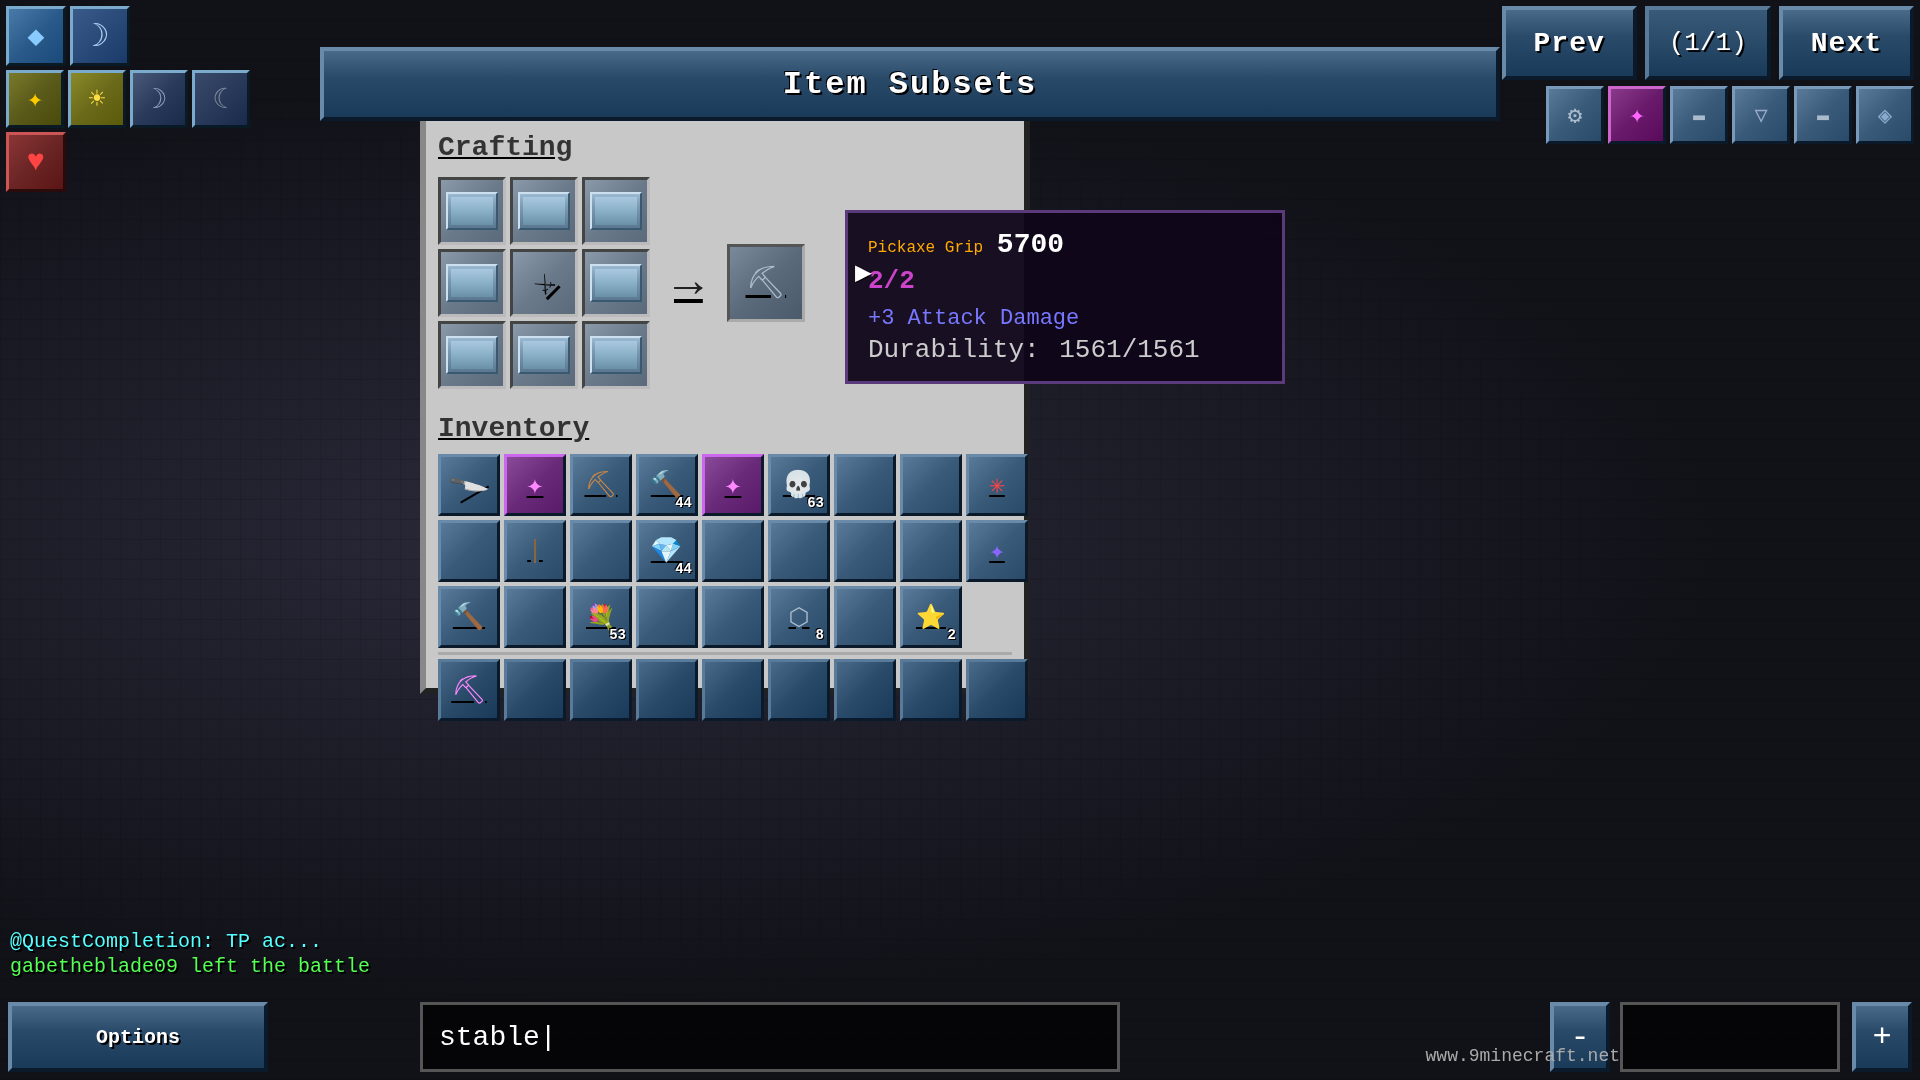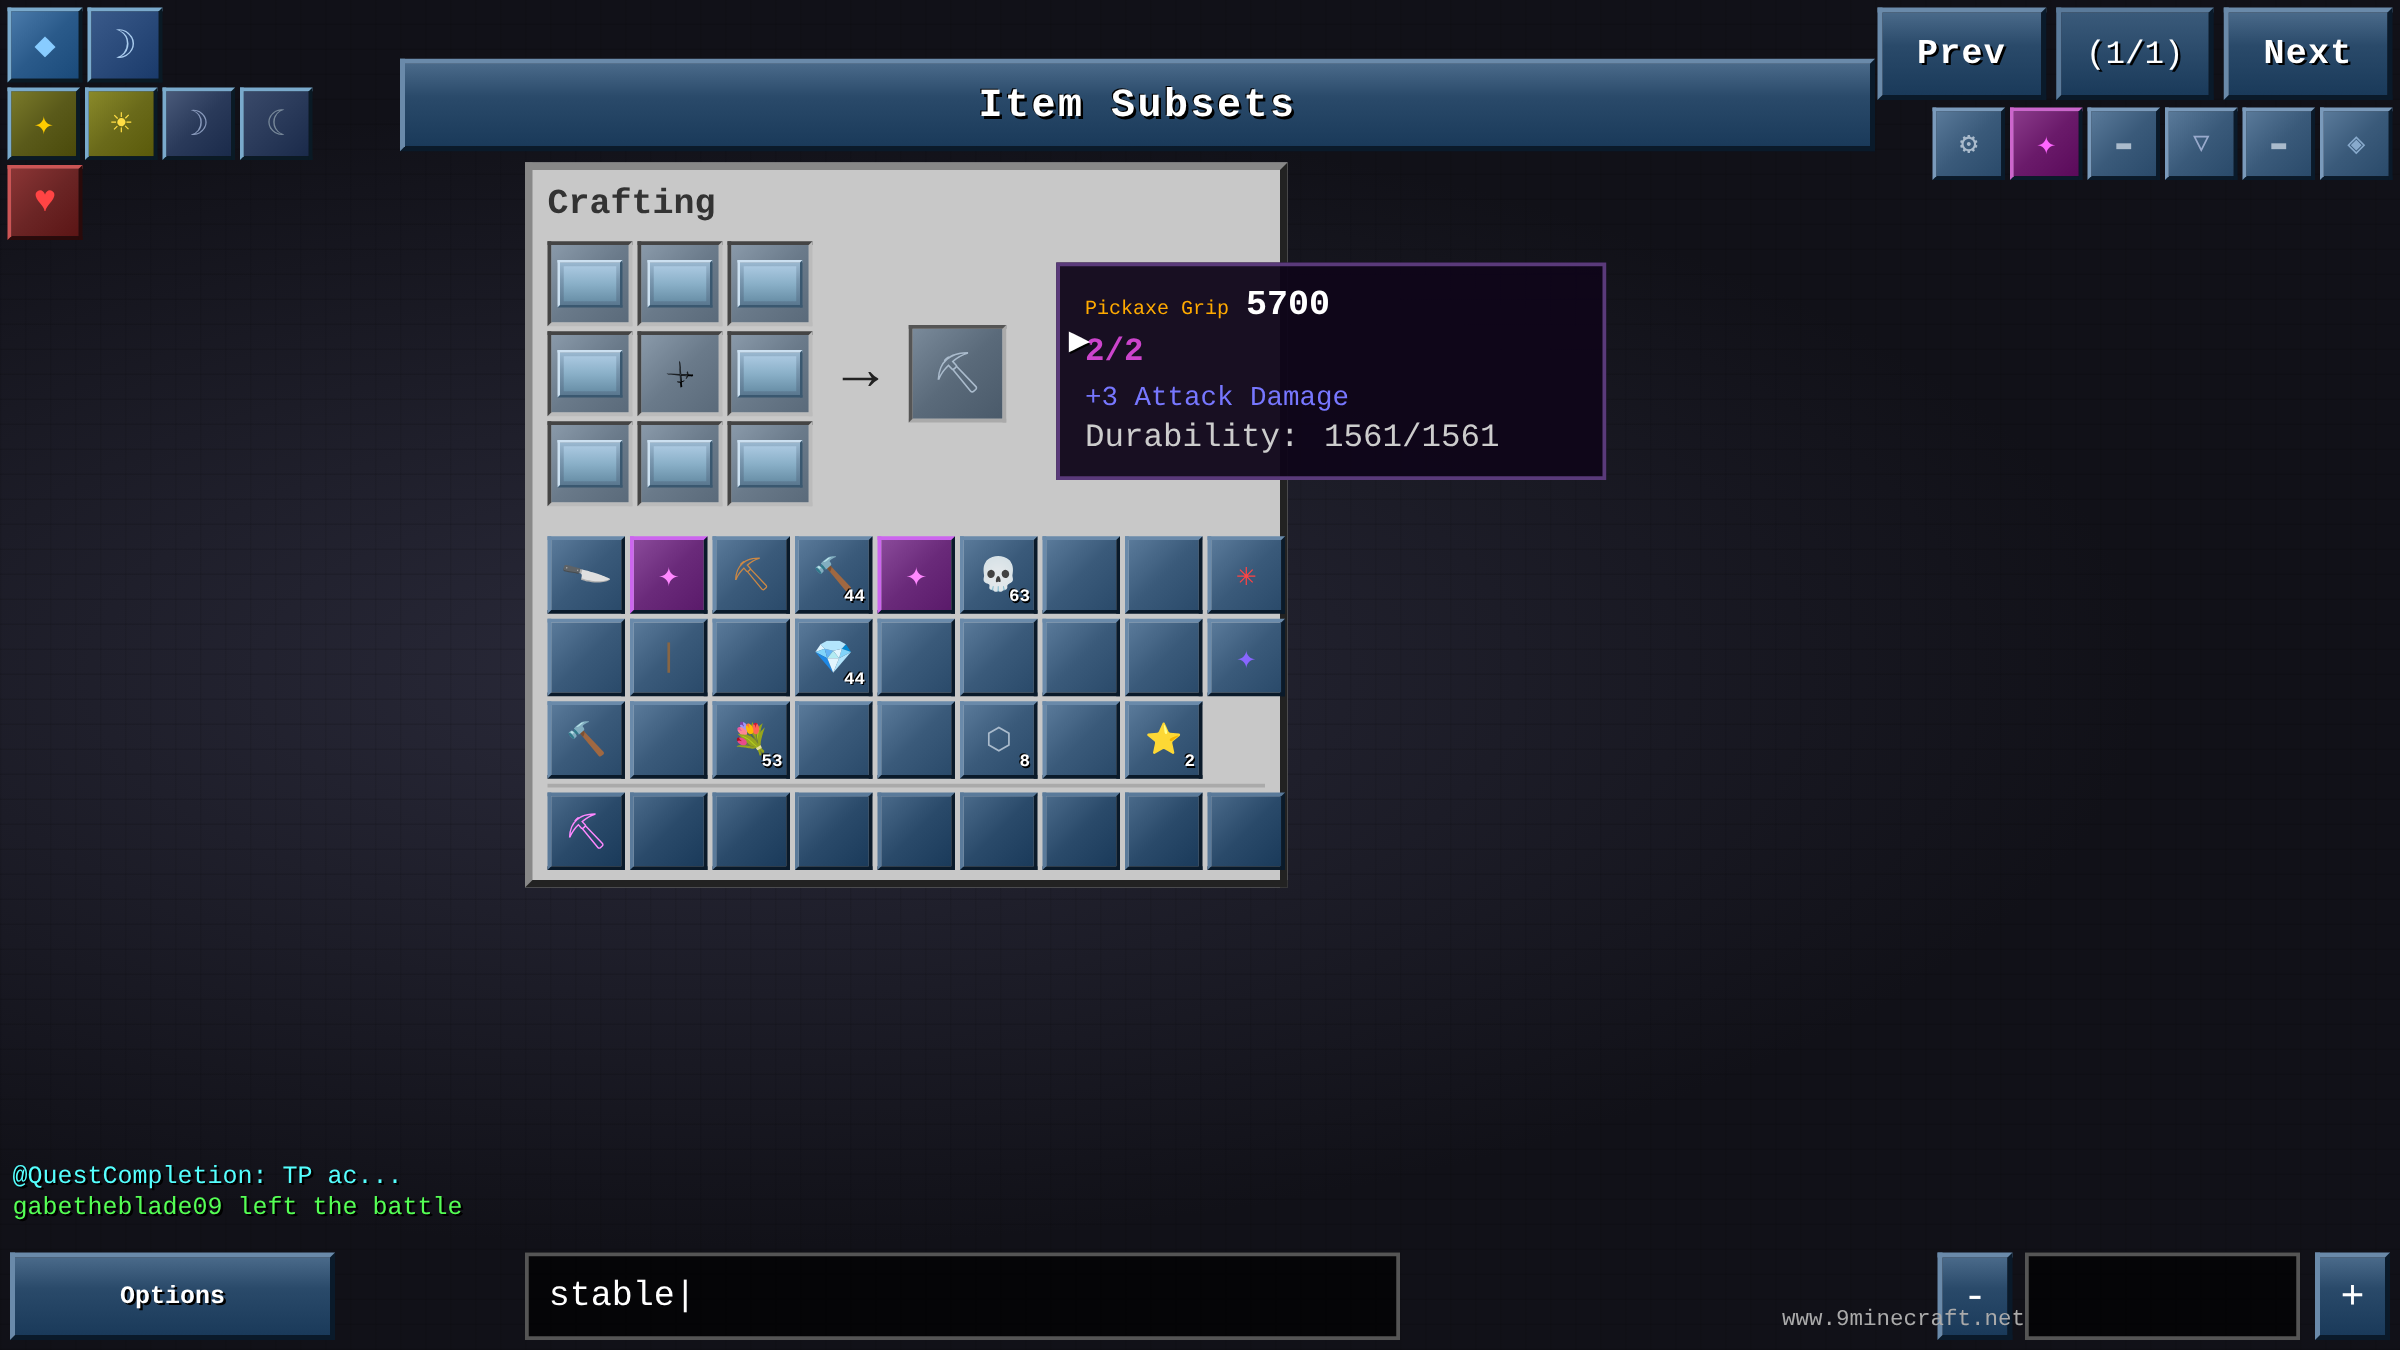--- a/index.html
+++ b/index.html
@@ -174,32 +174,33 @@
       display: flex;
       align-items: center;
       justify-content: center;
       font-size: 22px;
       cursor: pointer;
     }
 
     
     .main-panel {
       position: absolute;
-      top: 130px;
+      top: 114px;
       left: 420px;
       width: 610px;
       height: 580px;
       background: #c8c8c8;
       border: 6px solid #555;
       border-top-color: #888;
       border-left-color: #888;
       border-right-color: #222;
       border-bottom-color: #222;
       z-index: 5;
       padding: 12px;
+      text-decoration: underline;
     }
 
     .section-title {
       font-size: 28px;
       color: #333;
       font-family: 'Courier New', monospace;
       margin-bottom: 14px;
       font-weight: bold;
     }
 
@@ -637,20 +638,21 @@
         </div>
     </div>
 
     <div class="arrow-right">→</div>
 
     <div class="result-slot">
       <span style="color:#aabbcc;font-size:32px;">⛏</span>
     </div>
   </div>
 
+  <div class="inventory-title">Inventory</div>
 
   <div class="inventory-grid">
 
     <div class="inv-slot">
       <span style="color:#eeeeff;font-size:26px;transform:rotate(-30deg);">🔪</span>
     </div>
     <div class="inv-slot" style="background:linear-gradient(135deg,#8a4a9a,#6a2a7a,#5a1a6a);border-top-color:#cc66ee;border-left-color:#cc66ee;">
       <span style="color:#ff88ff;font-size:28px;">✦</span>
     </div>
     <div class="inv-slot">

